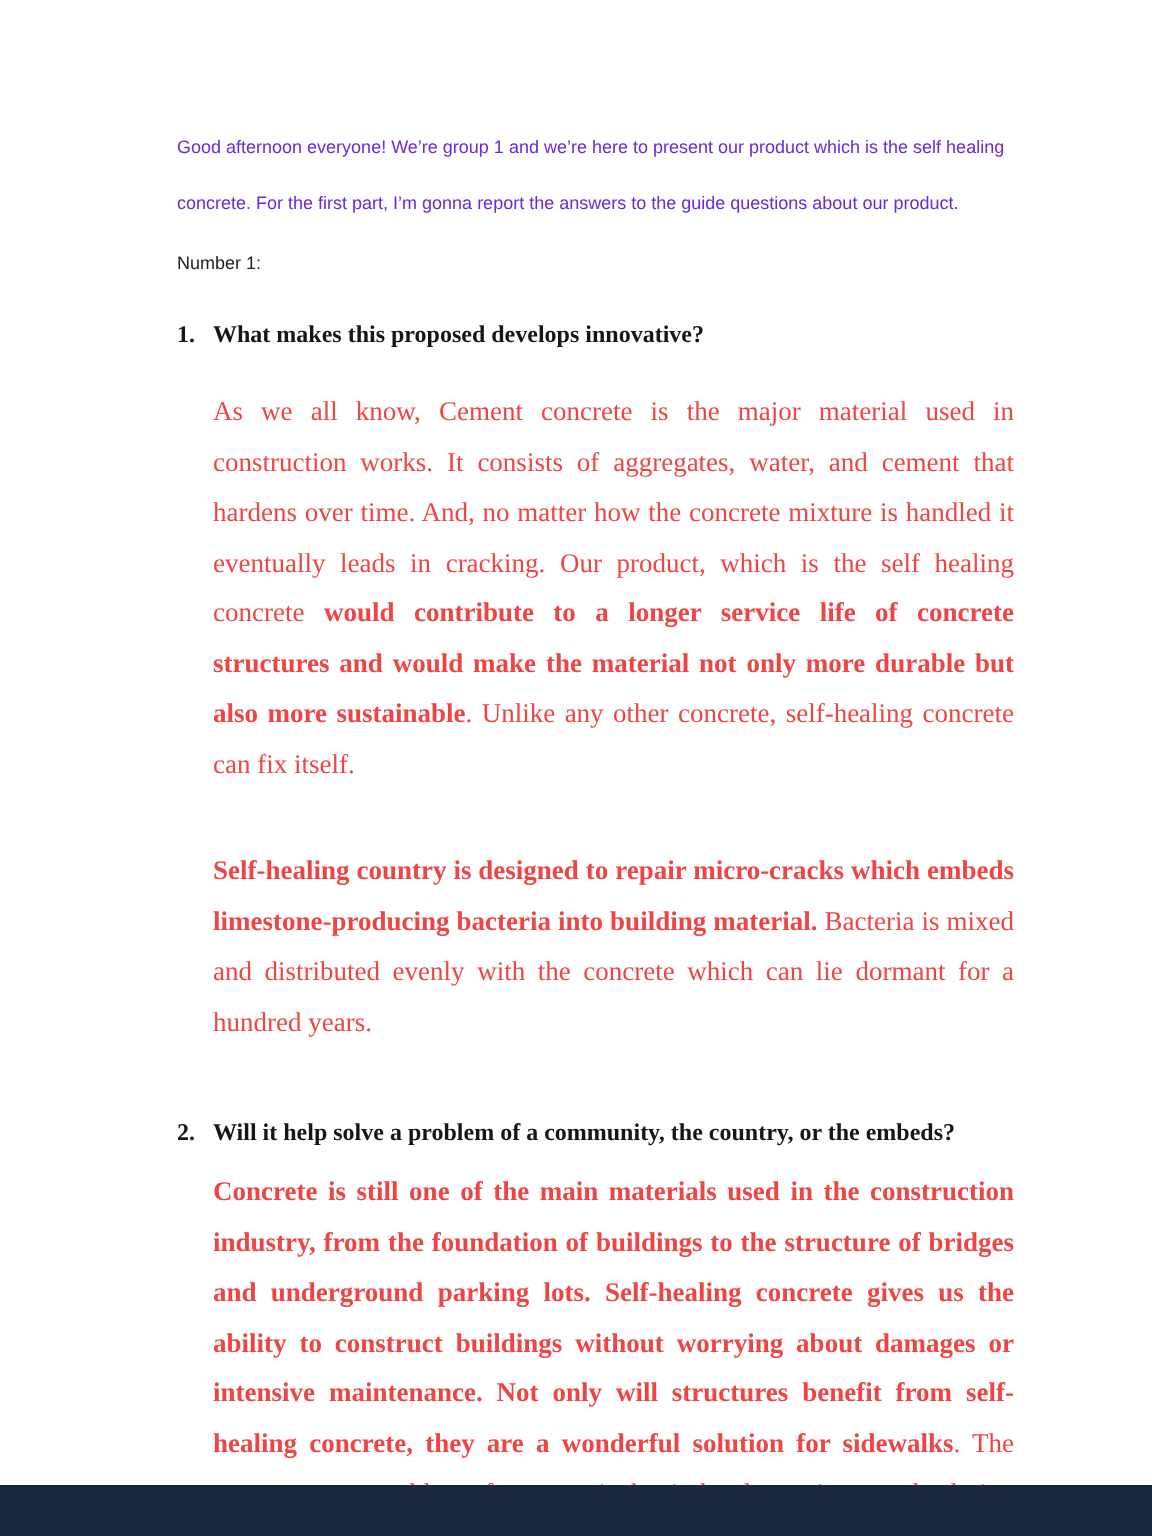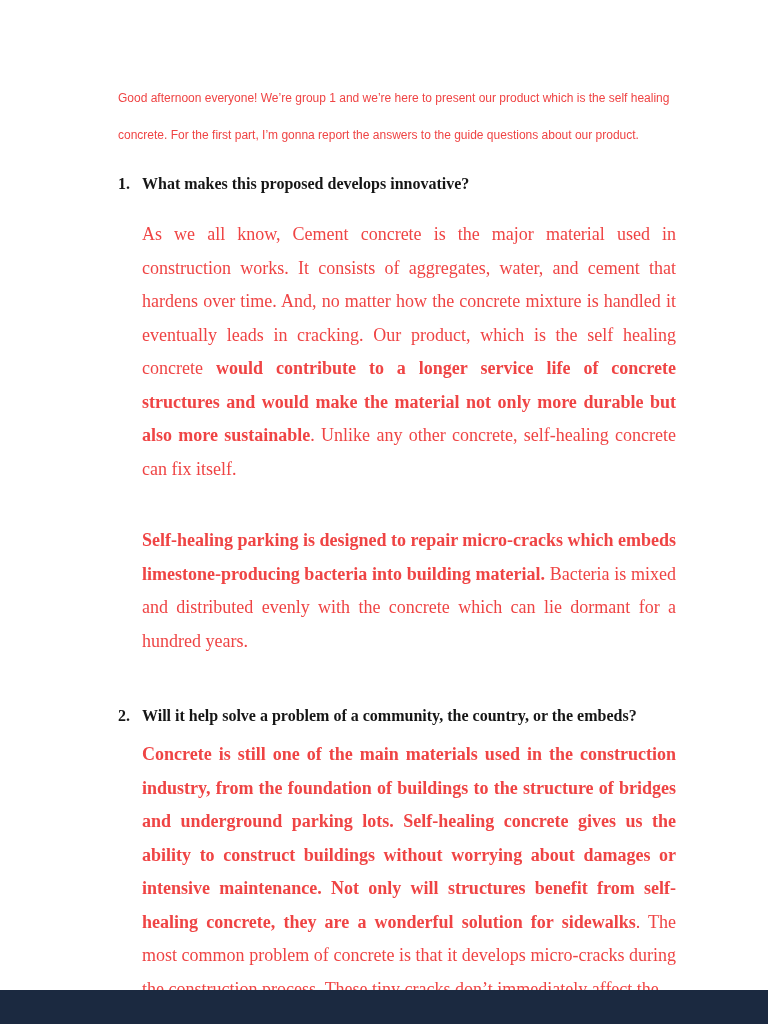--- a/index.html
+++ b/index.html
@@ -18,21 +18,21 @@
     top: 0; left: 0;
     width: 768px;
     height: 1024px;
     background: #ffffff;
     padding: 80px 92px 0 118px;
   }
   .intro {
     font-family: "Liberation Sans", sans-serif;
     font-size: 12px;
     line-height: 37px;
-    color: #ef4444;
+    color: #6d28d9;
     margin: 0;
     width: 556px;
   }
   .number-label {
     font-family: "Liberation Sans", sans-serif;
     font-size: 12px;
     line-height: 37px;
     color: #222222;
     margin: 3px 0 0 0;
   }
@@ -80,29 +80,30 @@
     background: #1b2940;
   }
 </style>
 </head>
 <body>
 
 <div class="page">
 
   <p class="intro">Good afternoon everyone! We’re group 1 and we’re here to present our product which is the self healing concrete. For the first part, I’m gonna report the answers to the guide questions about our product.</p>
 
+  <p class="number-label">Number 1:</p>
 
   <div class="q-heading">
     <span class="q-num">1.</span>
     <span class="q-text">What makes this proposed develops innovative?</span>
   </div>
 
   <p class="body-para"><span>As we all know, Cement concrete is the major material used in construction works. It consists of aggregates, water, and cement that hardens over time. And, no matter how the concrete mixture is handled it eventually leads in cracking. Our product, which is the self healing concrete </span><span class="b">would contribute to a longer service life of concrete structures and would make the material not only more durable but also more sustainable</span><span>. Unlike any other concrete, self-healing concrete can fix itself.</span></p>
 
-  <p class="body-para gap"><span class="b">Self-healing parking is designed to repair micro-cracks which embeds limestone-producing bacteria into building material.</span><span> Bacteria is mixed and distributed evenly with the concrete which can lie dormant for a hundred years.</span></p>
+  <p class="body-para gap"><span class="b">Self-healing country is designed to repair micro-cracks which embeds limestone-producing bacteria into building material.</span><span> Bacteria is mixed and distributed evenly with the concrete which can lie dormant for a hundred years.</span></p>
 
   <div class="q-heading h2-gap">
     <span class="q-num">2.</span>
     <span class="q-text">Will it help solve a problem of a community, the country, or the embeds?</span>
   </div>
 
   <p class="body-para tight"><span class="b">Concrete is still one of the main materials used in the construction industry, from the foundation of buildings to the structure of bridges and underground parking lots. Self-healing concrete gives us the ability to construct buildings without worrying about damages or intensive maintenance. Not only will structures benefit from self-healing concrete, they are a wonderful solution for sidewalks</span><span>.  The most common problem of concrete is that it develops micro-cracks during the construction process. These tiny cracks don’t immediately affect the</span></p>
 
 </div>
 

